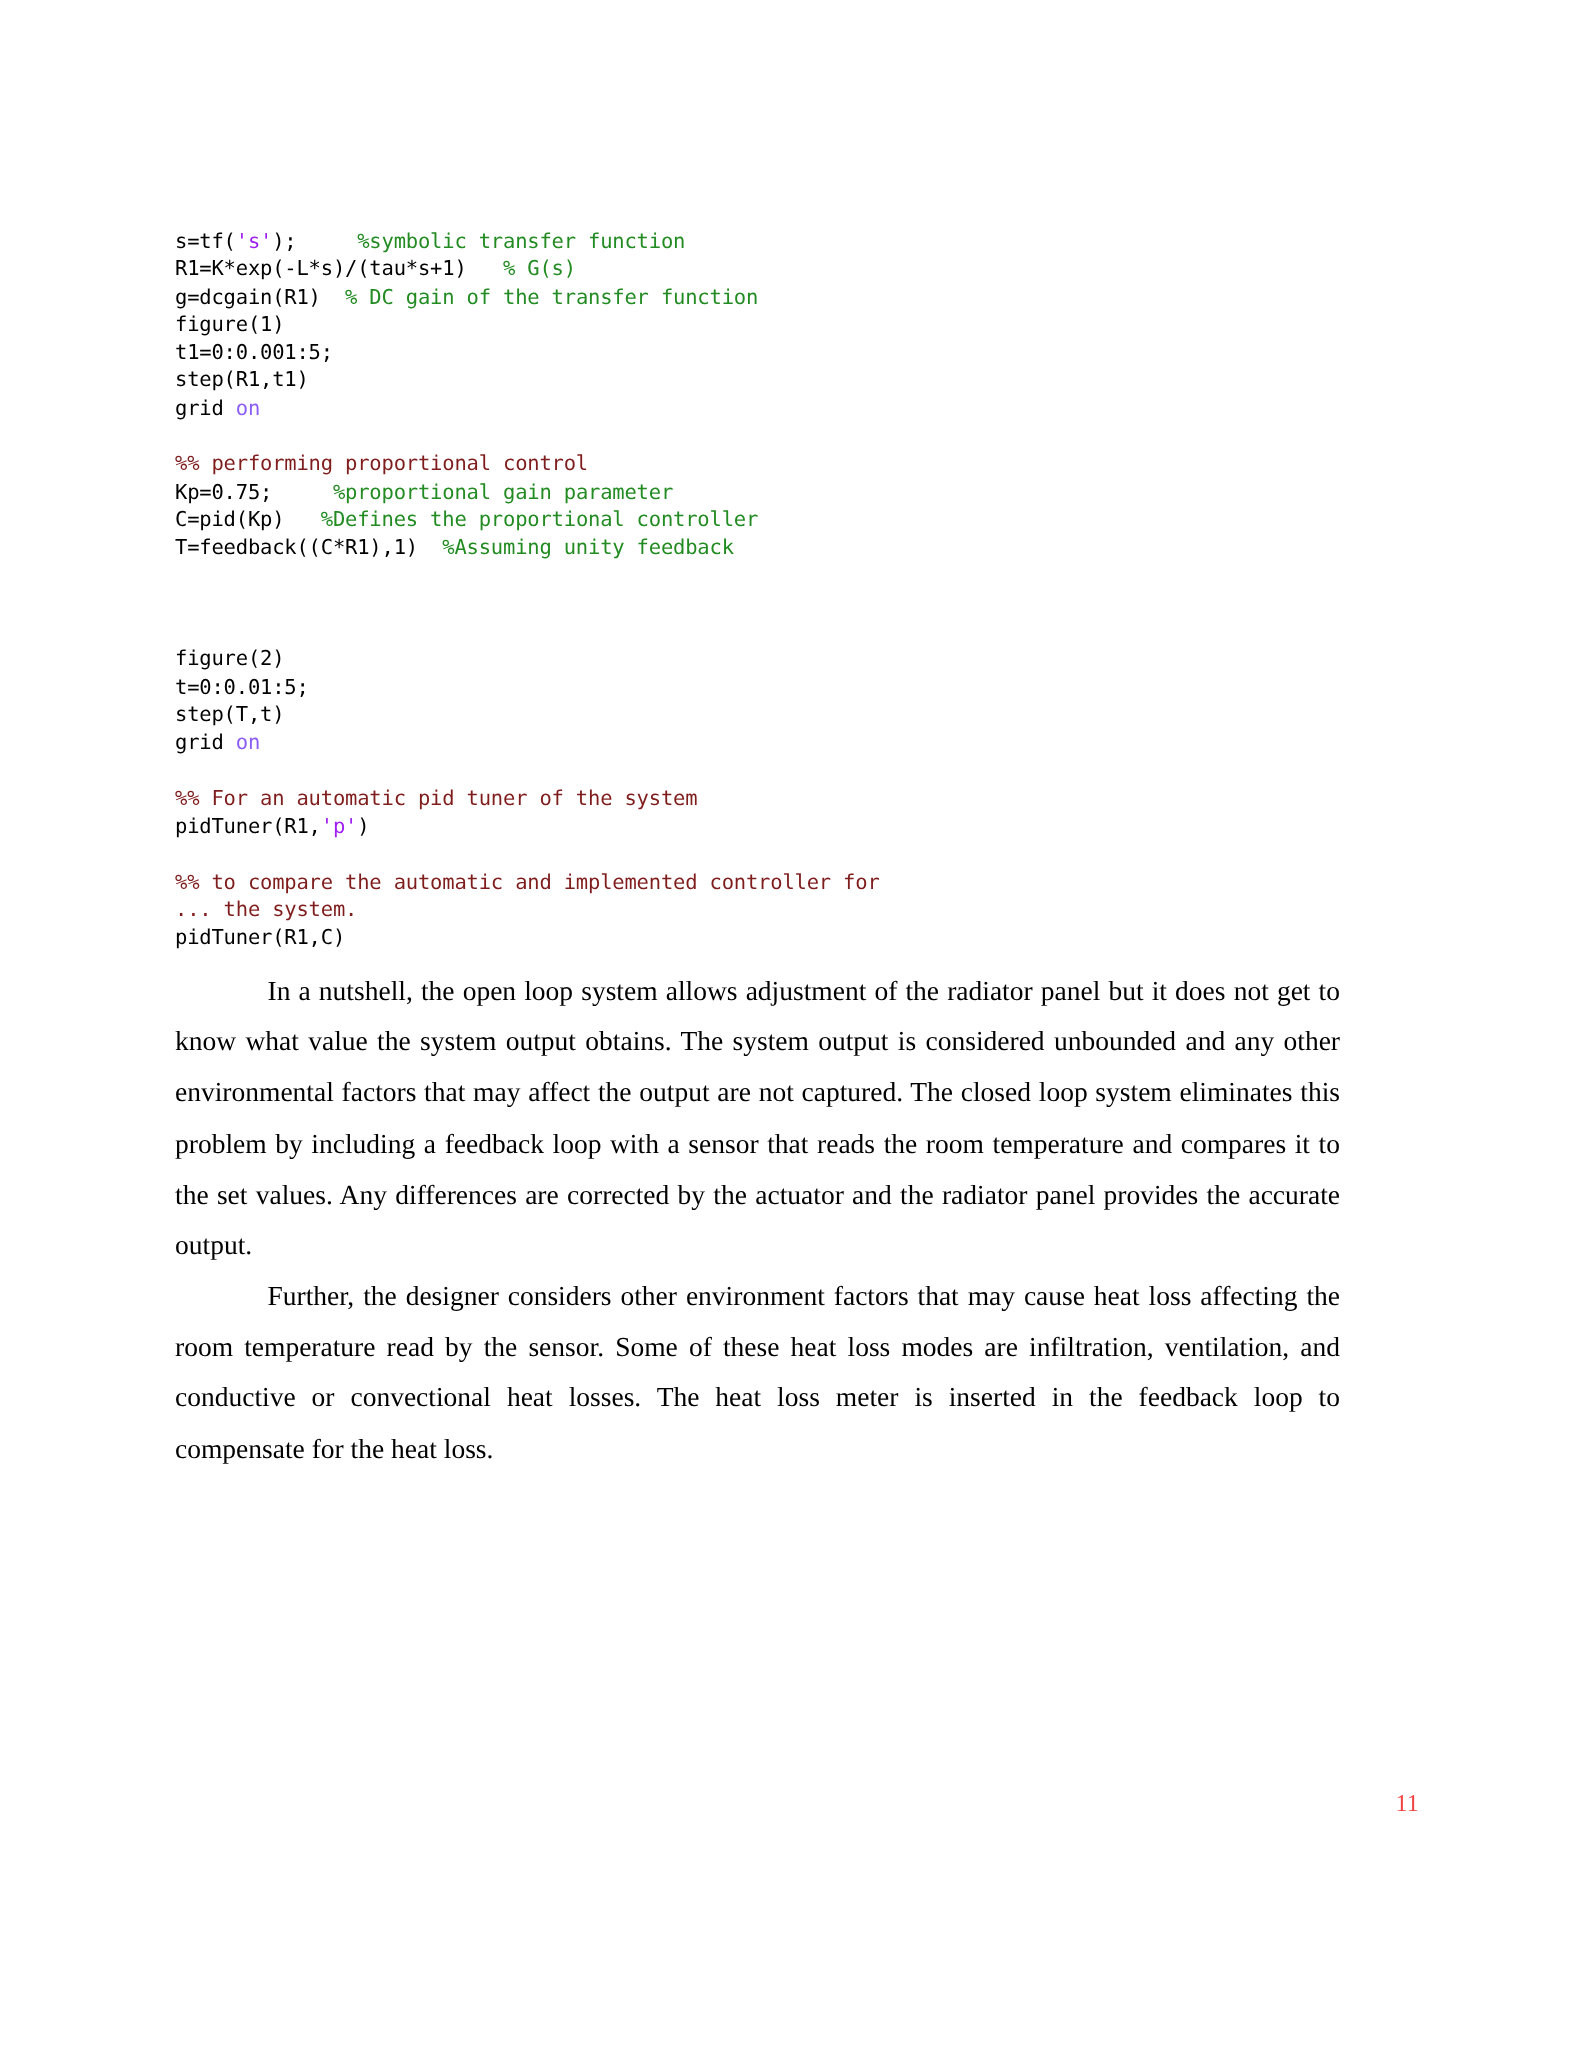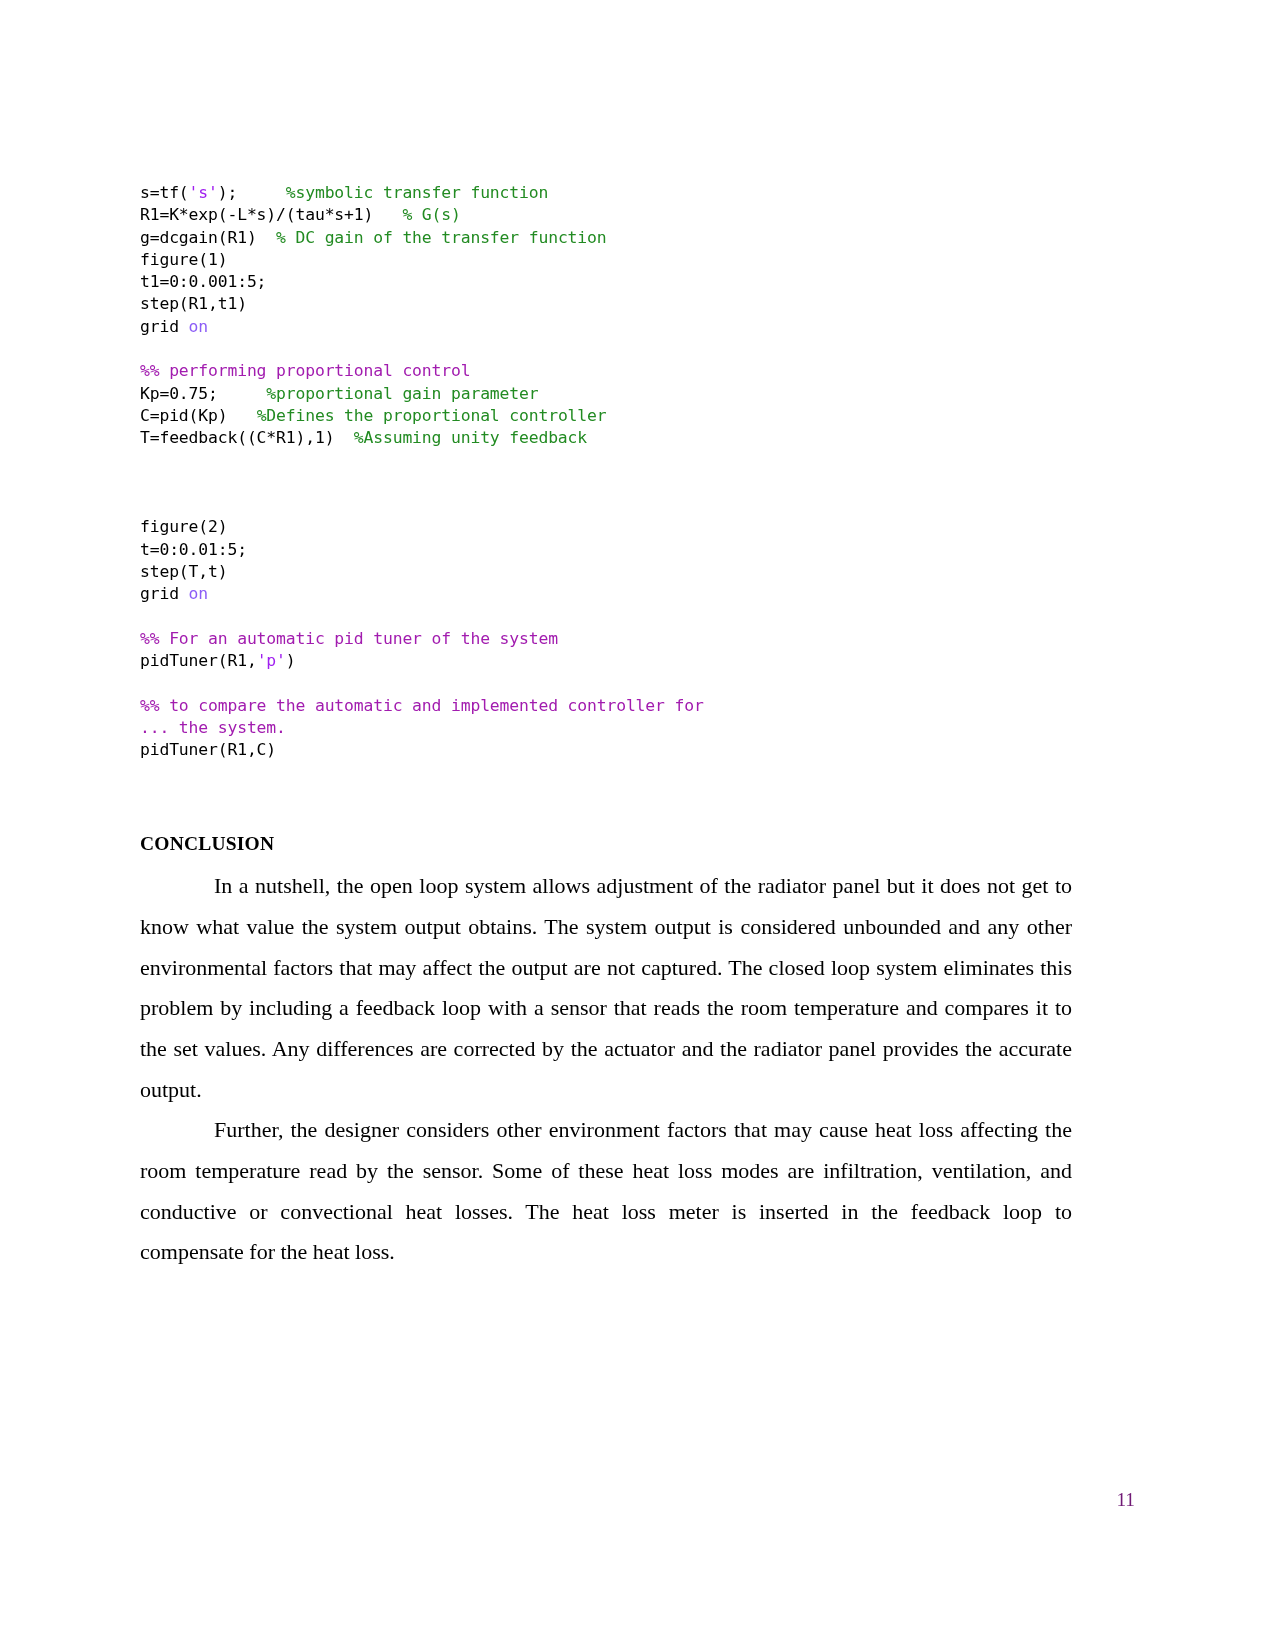--- a/index.html
+++ b/index.html
@@ -43,21 +43,21 @@
     white-space: pre;
     min-height: 22.3px;
   }
   .code-line.blank {
     height: 22.3px;
   }
   .tok-code   { color: #000000; }
   .tok-string { color: #a020f0; }
   .tok-kw     { color: #8b5cf6; }
   .tok-comment      { color: #228B22; }
-  .tok-section      { color: #a21caf; }
+  .tok-section      { color: #7f1d1d; }
 
   
   .heading {
     margin-top: 70px;
     font-family: "Liberation Serif", "DejaVu Serif", serif;
     font-weight: bold;
     font-size: 19.5px;
     letter-spacing: 0.2px;
     line-height: 1.2;
   }
@@ -75,39 +75,38 @@
     hyphens: none;
   }
   .body-para.first {
     margin-top: 11px;
   }
 
   
   .page-number {
     position: absolute;
     right: 140px;
-    top: 1444px;
+    top: 1388px;
     width: 70px;
     text-align: right;
     font-family: "Liberation Serif", "DejaVu Serif", serif;
     font-size: 19.3px;
     line-height: 1.2;
-    color: #701a75;
+    color: #ef4444;
   }
 </style>
 </head>
 <body>
 
 <div class="page">
 
   <div class="content">
 
     <div class="code-block" id="code-block"><div class="code-line"><span class="tok-code">s=tf(</span><span class="tok-string">'s'</span><span class="tok-code">);     </span><span class="tok-comment">%symbolic transfer function</span></div><div class="code-line"><span class="tok-code">R1=K*exp(-L*s)/(tau*s+1)   </span><span class="tok-comment">% G(s)</span></div><div class="code-line"><span class="tok-code">g=dcgain(R1)  </span><span class="tok-comment">% DC gain of the transfer function</span></div><div class="code-line"><span class="tok-code">figure(1)</span></div><div class="code-line"><span class="tok-code">t1=0:0.001:5;</span></div><div class="code-line"><span class="tok-code">step(R1,t1)</span></div><div class="code-line"><span class="tok-code">grid </span><span class="tok-kw">on</span></div><div class="code-line blank">&nbsp;</div><div class="code-line"><span class="tok-section">%% performing proportional control</span></div><div class="code-line"><span class="tok-code">Kp=0.75;     </span><span class="tok-comment">%proportional gain parameter</span></div><div class="code-line"><span class="tok-code">C=pid(Kp)   </span><span class="tok-comment">%Defines the proportional controller</span></div><div class="code-line"><span class="tok-code">T=feedback((C*R1),1)  </span><span class="tok-comment">%Assuming unity feedback</span></div><div class="code-line blank">&nbsp;</div><div class="code-line blank">&nbsp;</div><div class="code-line blank">&nbsp;</div><div class="code-line"><span class="tok-code">figure(2)</span></div><div class="code-line"><span class="tok-code">t=0:0.01:5;</span></div><div class="code-line"><span class="tok-code">step(T,t)</span></div><div class="code-line"><span class="tok-code">grid </span><span class="tok-kw">on</span></div><div class="code-line blank">&nbsp;</div><div class="code-line"><span class="tok-section">%% For an automatic pid tuner of the system</span></div><div class="code-line"><span class="tok-code">pidTuner(R1,</span><span class="tok-string">'p'</span><span class="tok-code">)</span></div><div class="code-line blank">&nbsp;</div><div class="code-line"><span class="tok-section">%% to compare the automatic and implemented controller for</span></div><div class="code-line"><span class="tok-section">... the system.</span></div><div class="code-line"><span class="tok-code">pidTuner(R1,C)</span></div></div>
 
-    <div class="heading">CONCLUSION</div>
 
     <p class="body-para first">In a nutshell, the open loop system allows adjustment of the radiator panel but it does not get to know what value the system output obtains. The system output is considered unbounded and any other environmental factors that may affect the output are not captured. The closed loop system eliminates this problem by including a feedback loop with a sensor that reads the room temperature and compares it to the set values. Any differences are corrected by the actuator and the radiator panel provides the accurate output.</p>
 
     <p class="body-para">Further, the designer considers other environment factors that may cause heat loss affecting the room temperature read by the sensor. Some of these heat loss modes are infiltration, ventilation, and conductive or convectional heat losses. The heat loss meter is inserted in the feedback loop to compensate for the heat loss.</p>
 
   </div>
 
   <div class="page-number">11</div>
 
 </div>

